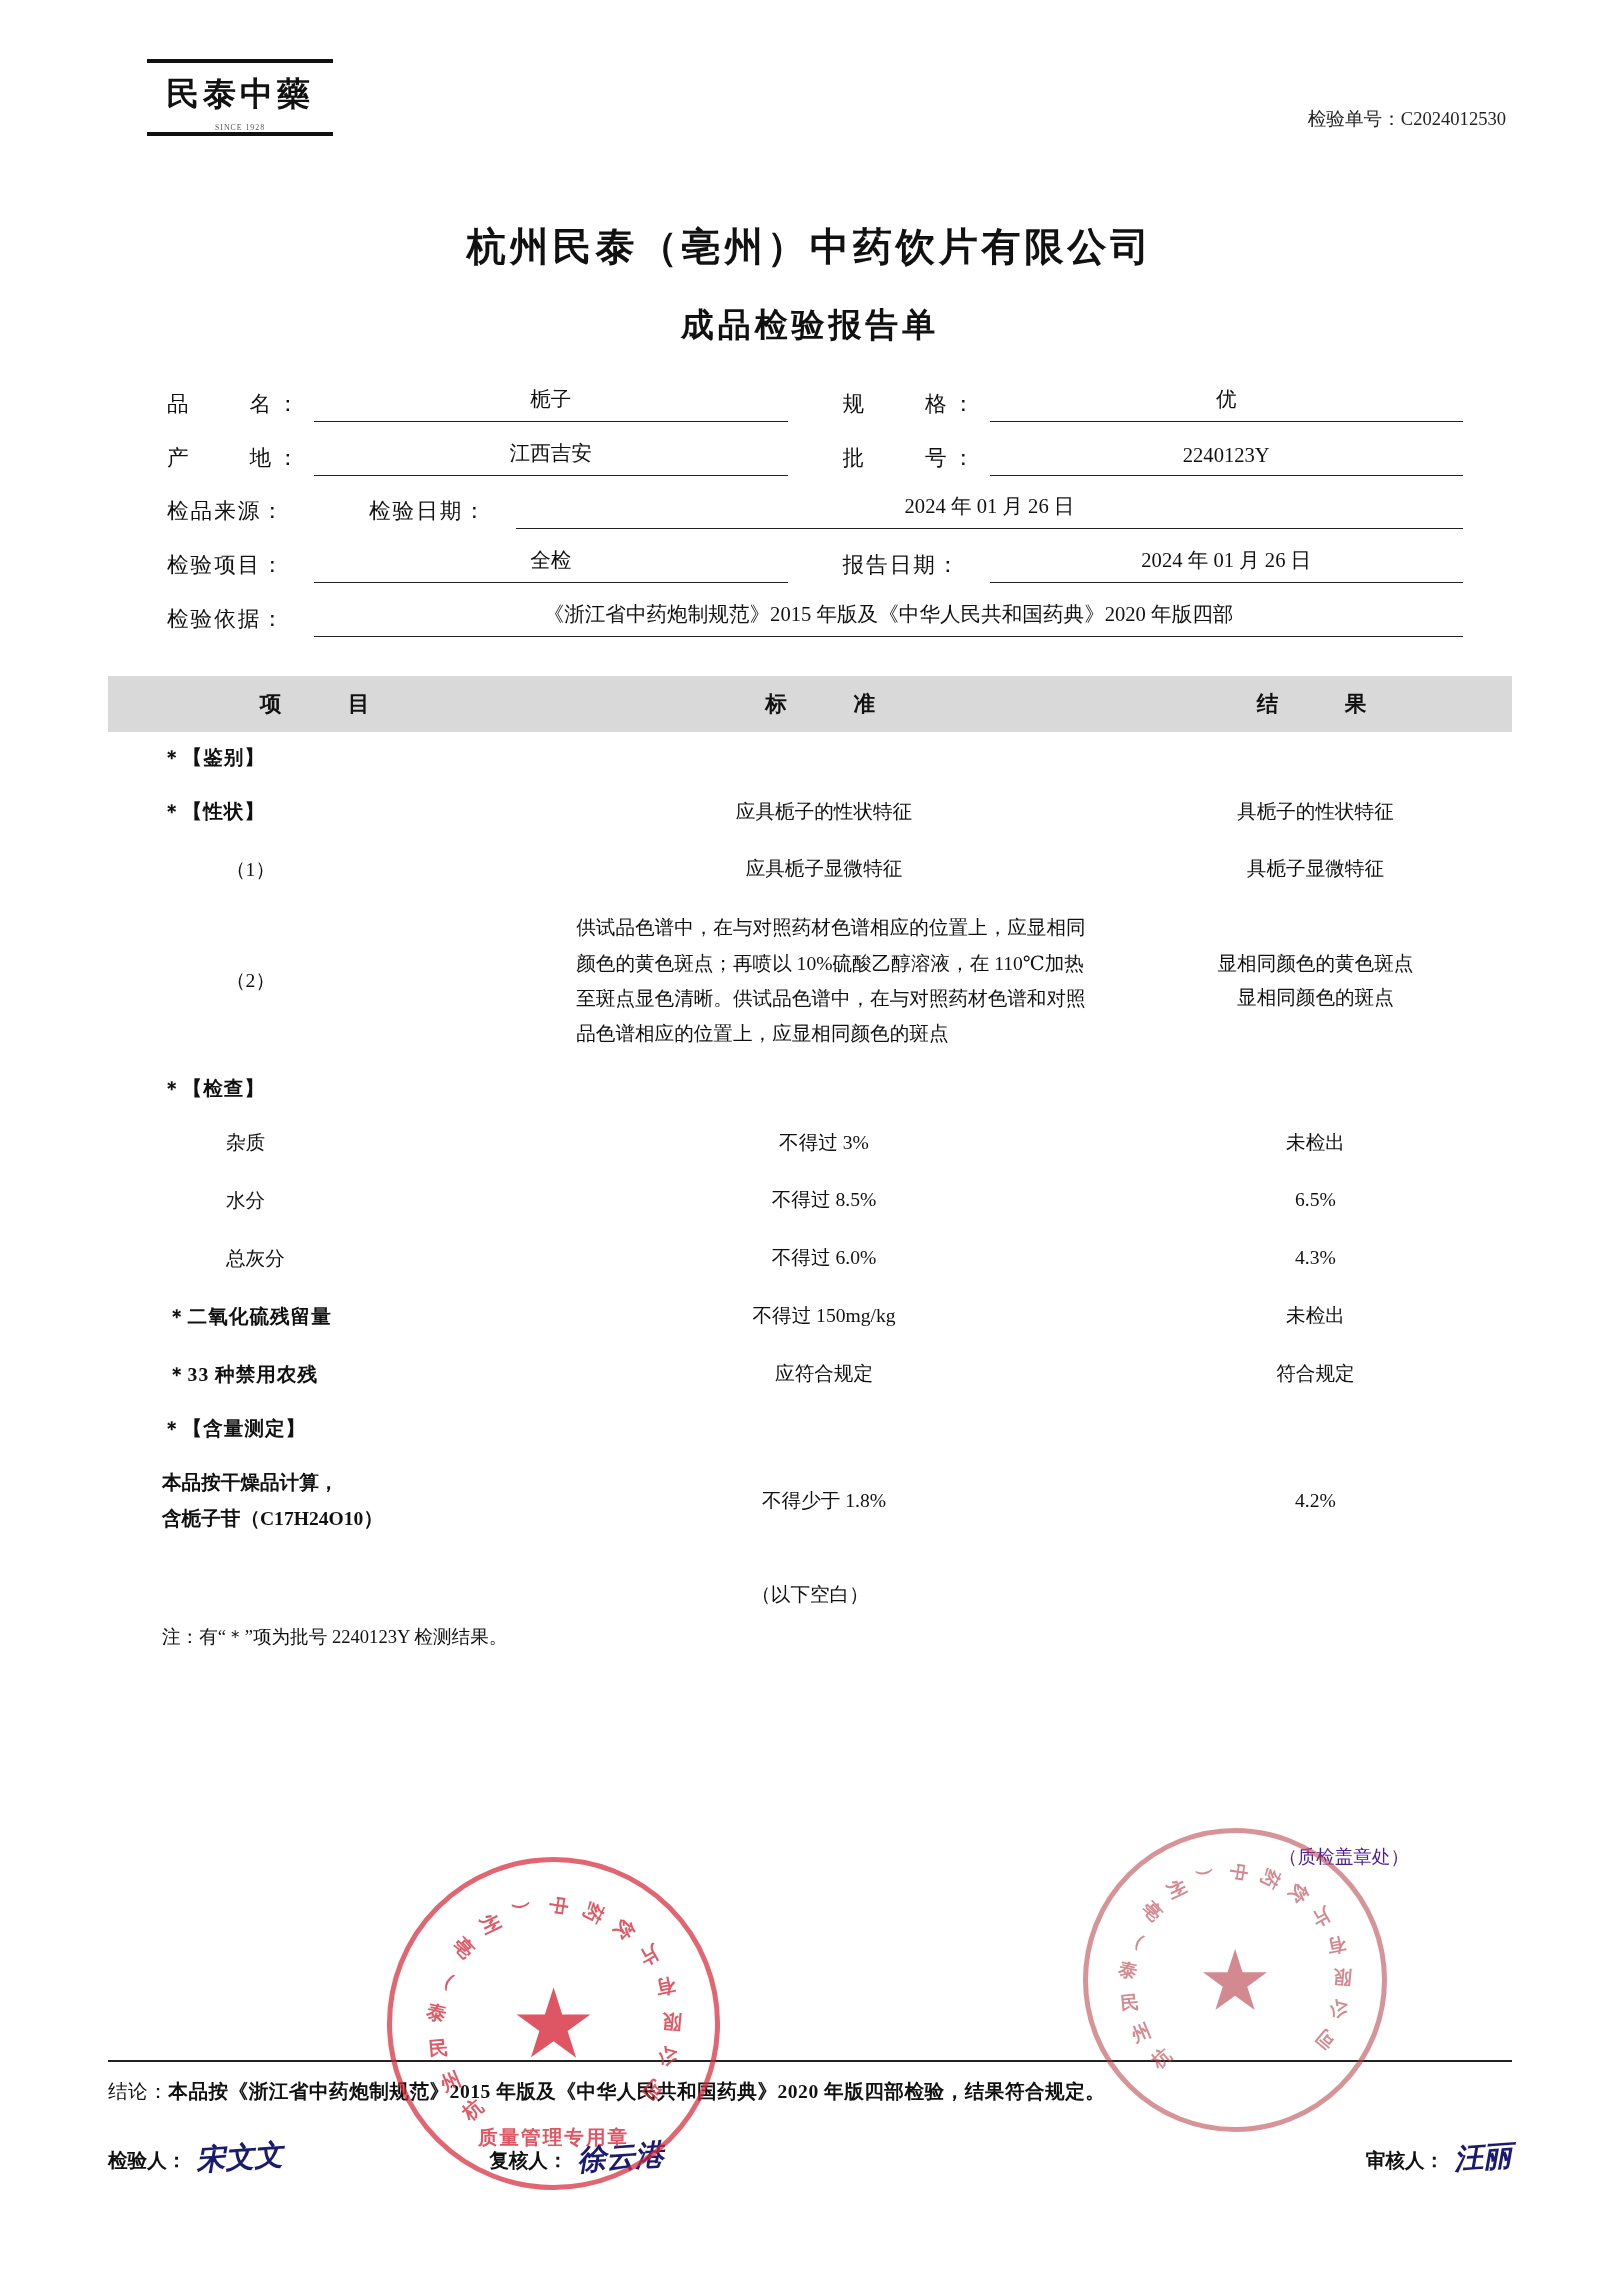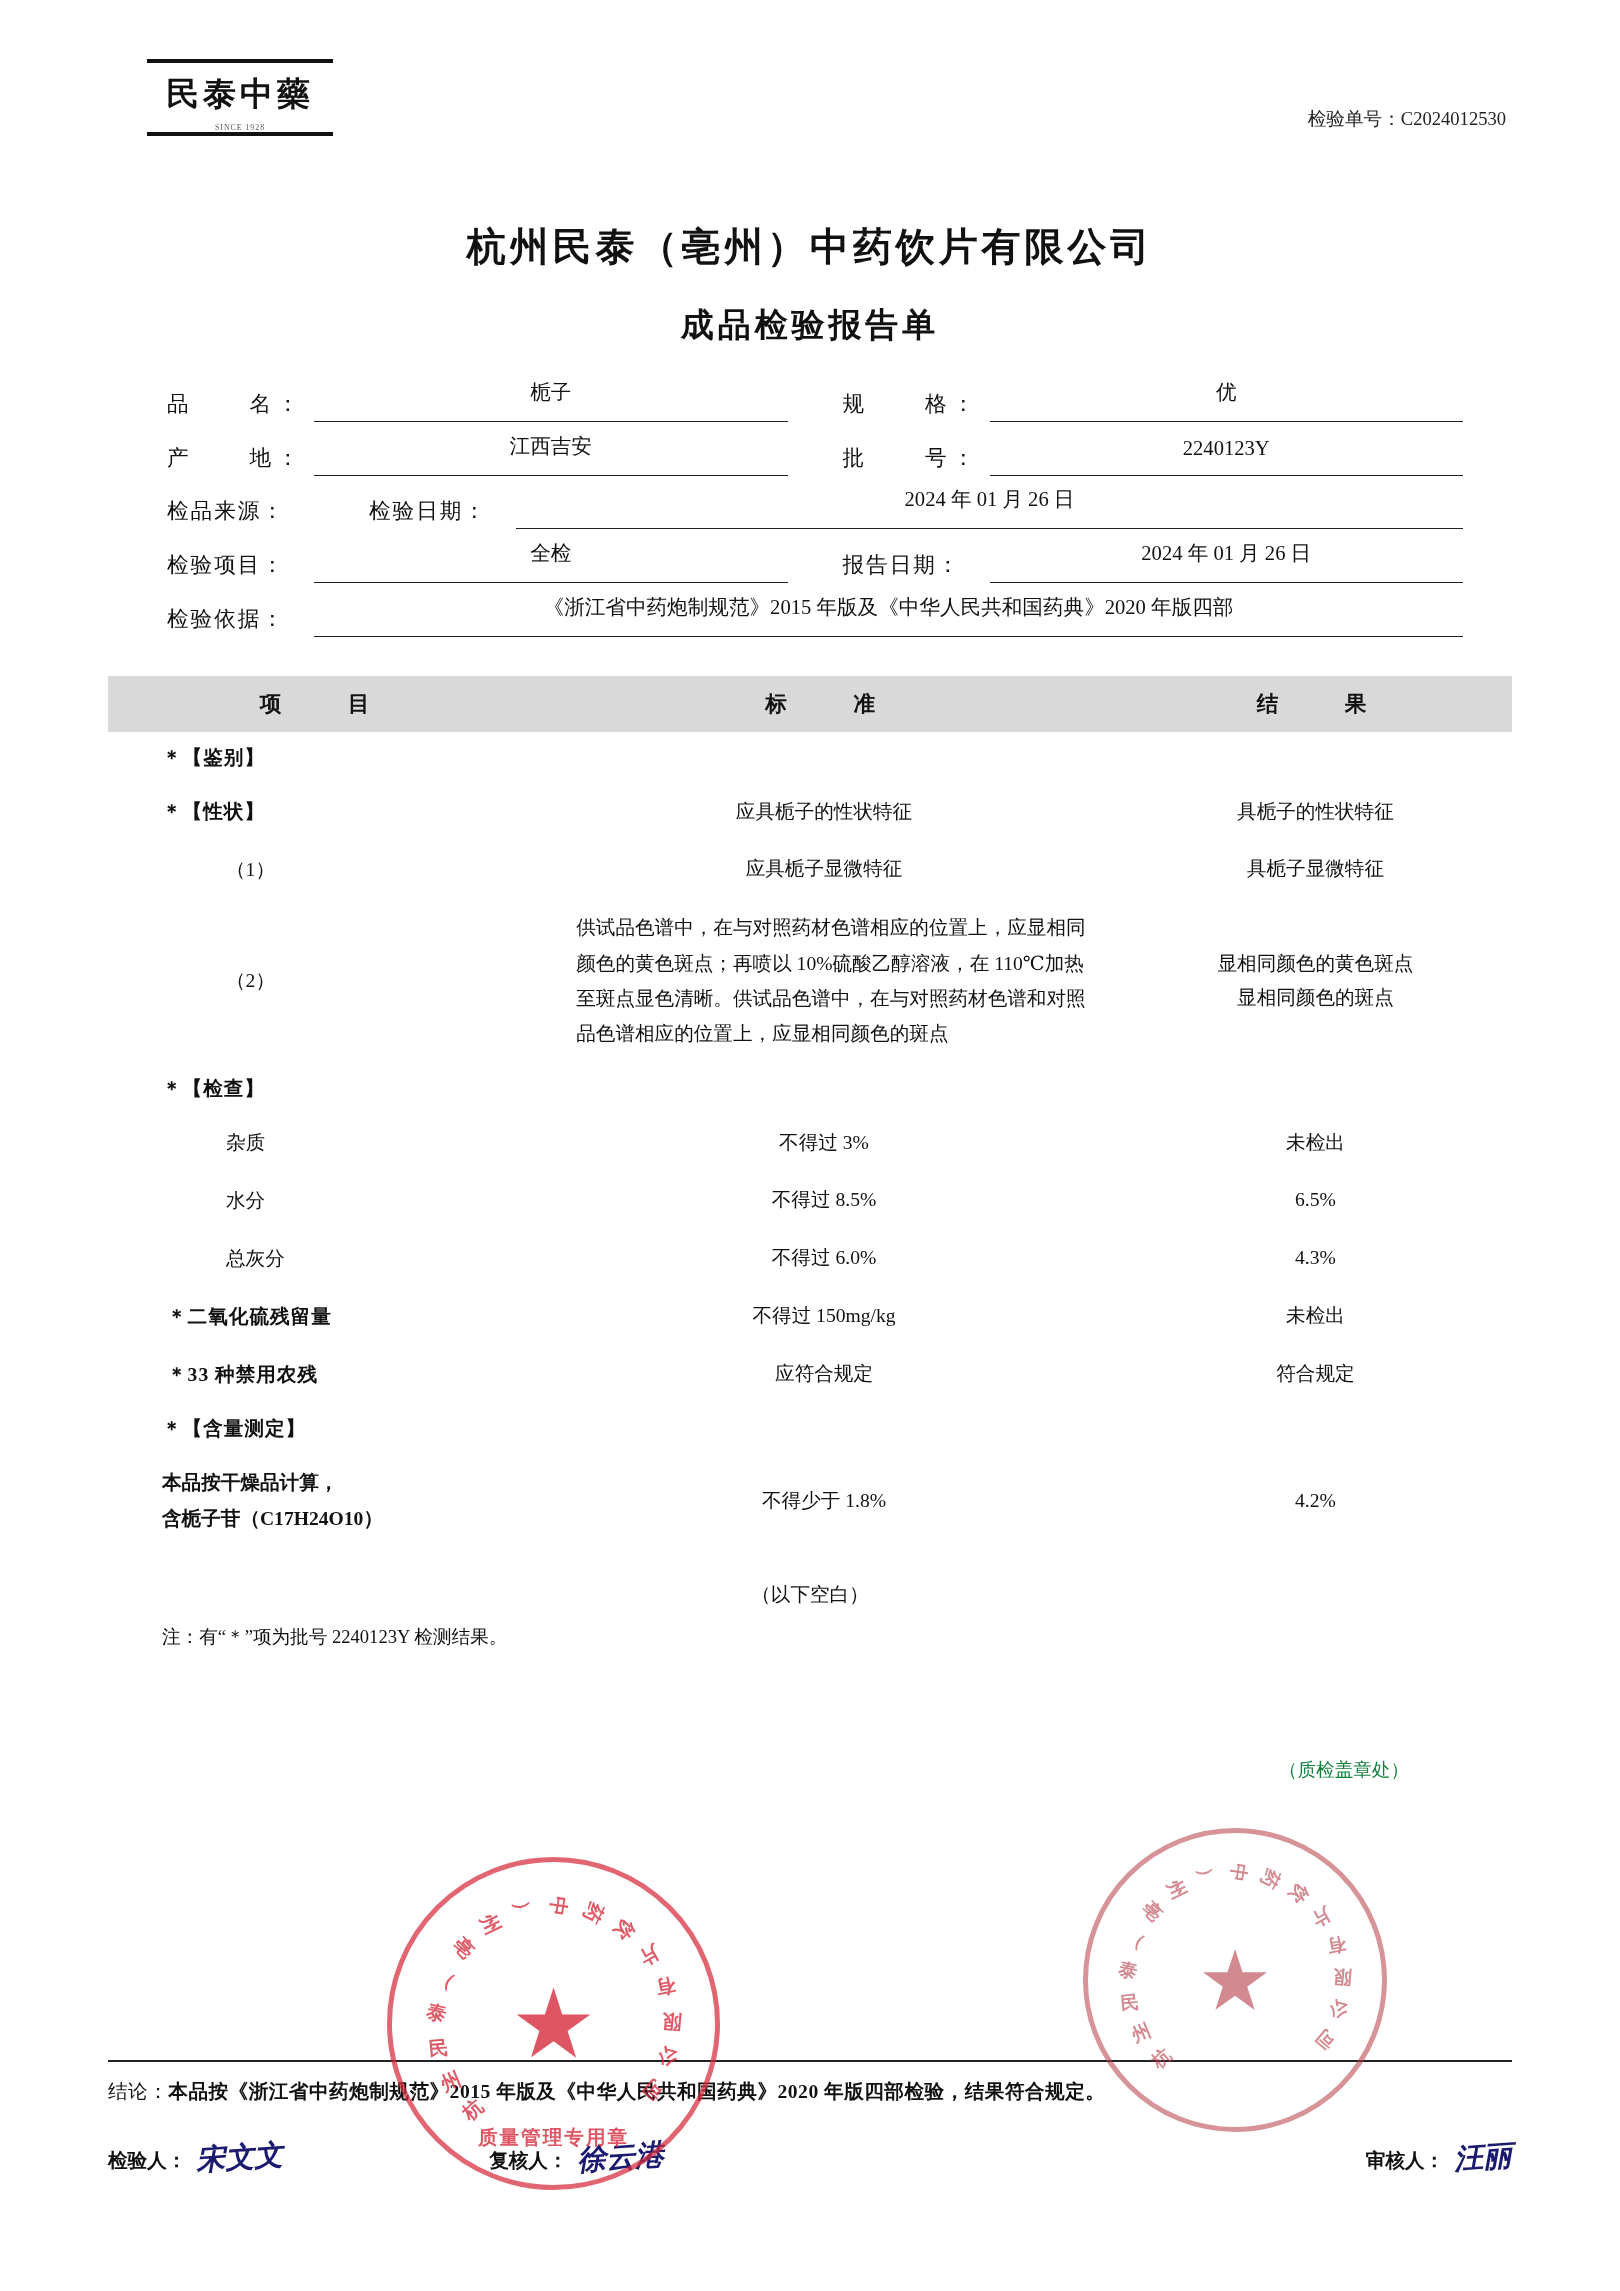--- a/index.html
+++ b/index.html
@@ -65,21 +65,21 @@
   }
   .m-label{
     width:147px;font-size:21.6px;color:#111;letter-spacing:5.9px;white-space:nowrap;
     padding-bottom:3.9px;
   }
   .m-label.narrow{letter-spacing:2px;}
   .m-value{
     flex:1;
     border-bottom:1.5px solid #222;
     text-align:center;font-size:20.6px;color:#111;
-    padding-bottom:15px;
+    padding-bottom:8px;
     min-width:39px;
   }
   .m-gap{width:55px;}
   .meta-row.basis .m-value{
     font-size:20.6px;letter-spacing:0px;
   }
   
   table.result{
     margin-top:39px;
     width:100%;
@@ -109,21 +109,21 @@
   .c-std.multi{text-align:left;padding-left:47px;padding-right:27.4px;line-height:1.8;}
   .c-res{text-align:center;line-height:1.75;}
   .c-res.multi{text-align:left;padding-left:29px;line-height:1.85;}
   .blank-note{
     text-align:center;font-size:19.6px;margin-top:33px;color:#111;
   }
   .note{
     font-size:18.6px;color:#111;margin-top:15.7px;padding-left:54px;
   }
   .seal-note{
-    position:absolute;right:211px;top:1757px;font-size:18.6px;color:#15803d;
+    position:absolute;right:211px;top:1844px;font-size:18.6px;color:#4c1d95;
   }
   
   .footer{
     position:absolute;left:108px;right:108px;bottom:118px;
   }
   .conclusion{
     border-top:2px solid #222;
     padding-top:15.7px;
     font-size:19.6px;color:#111;
     letter-spacing:0.5px;

